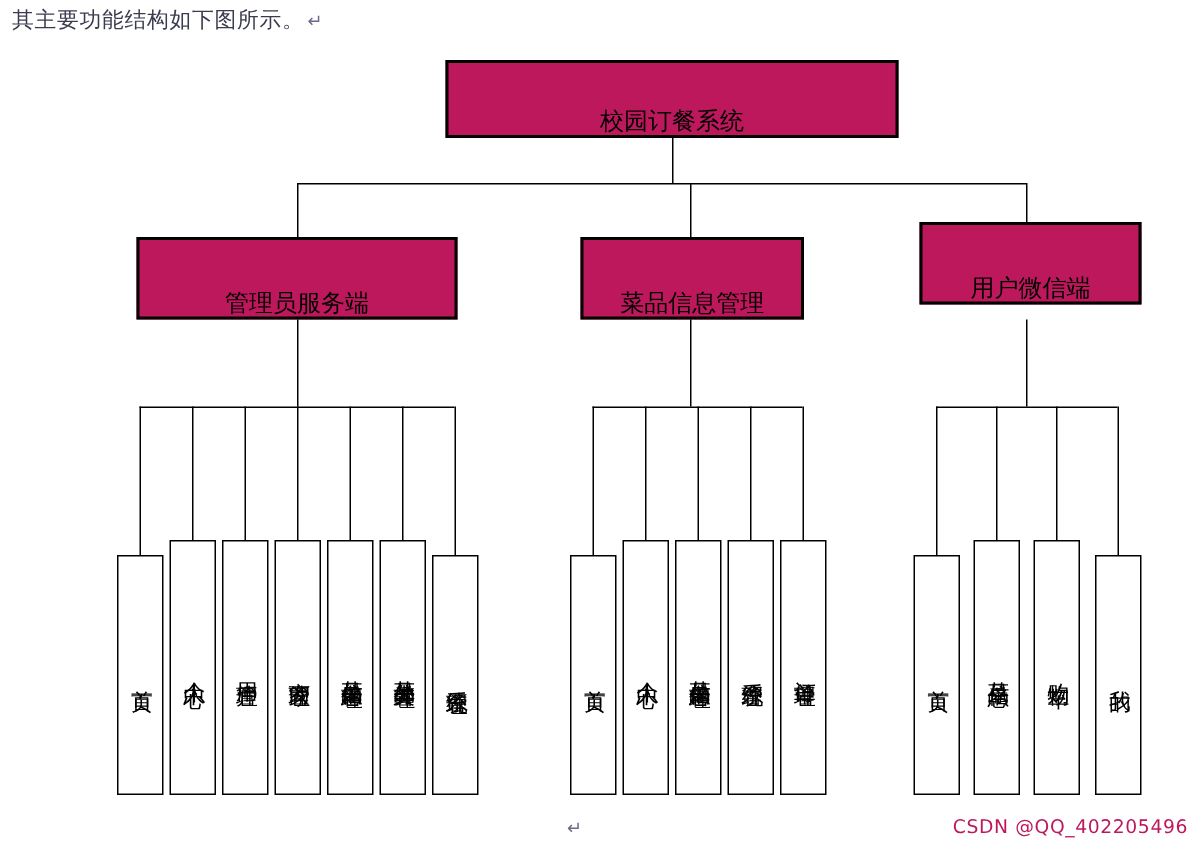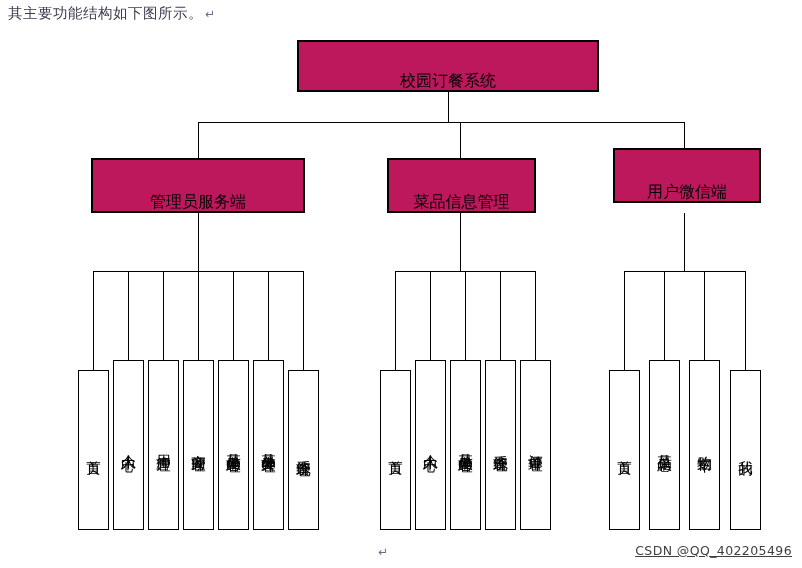--- a/index.html
+++ b/index.html
@@ -28,24 +28,23 @@
   .para-mark{
     position:absolute;
     left:378px; top:545px;
     font-size:12px;
     color:#6a6a8a;
   }
   .watermark{
     position:absolute;
     right:10px; bottom:10px;
     font-size:12.5px;
-    color:#404040;
+    color:#be185d;
     letter-spacing:0.4px;
     white-space:nowrap;
-    text-decoration:underline;
   }
   
   #diagram{
     position:absolute;
     left:0; top:0;
     width:802px; height:568px;
   }
   .node{
     position:absolute;
     border:2px solid #000000;

